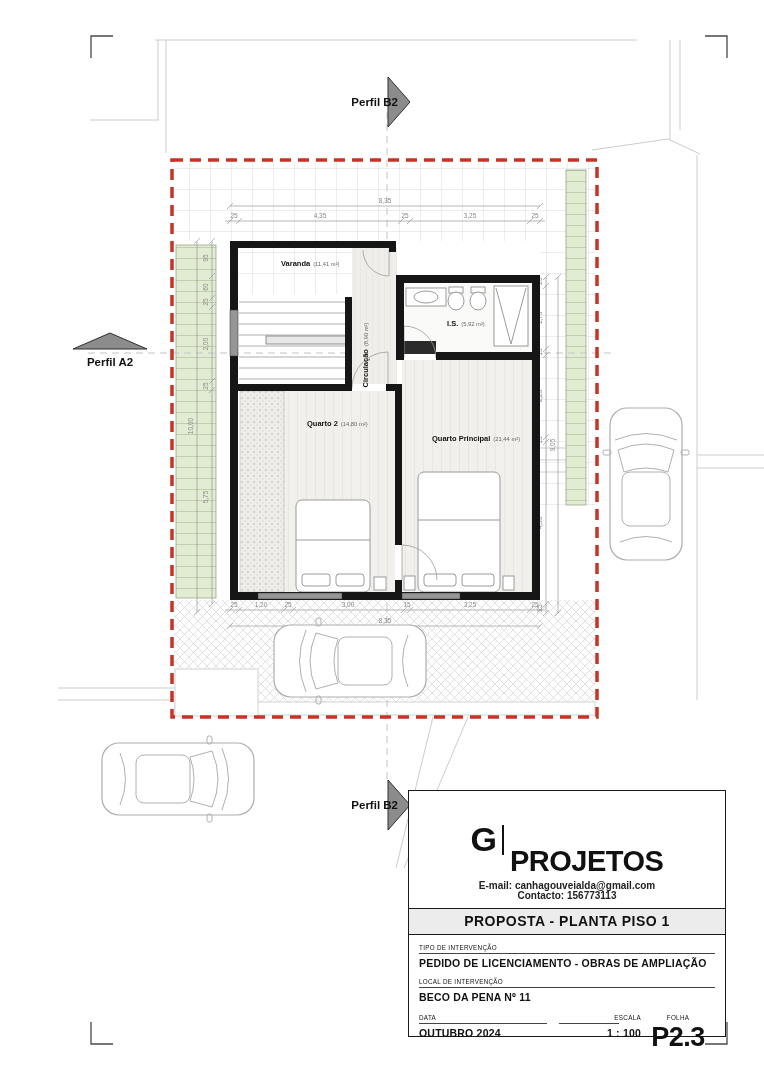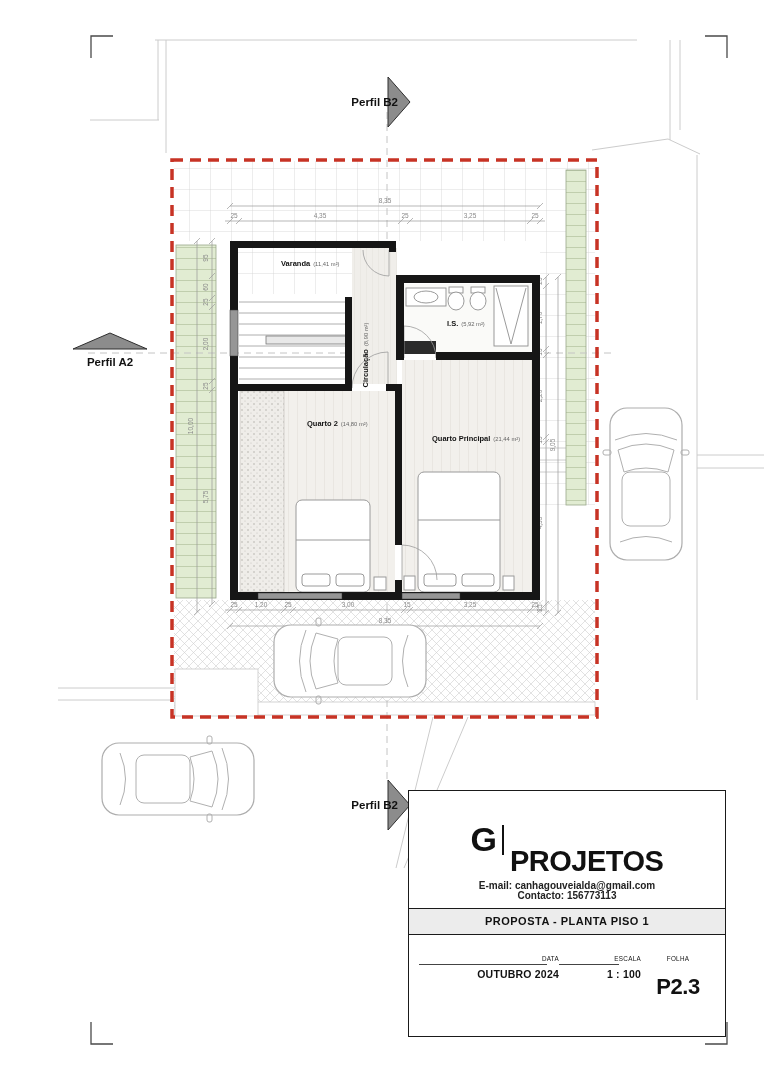--- a/index.html
+++ b/index.html
@@ -16,34 +16,34 @@
   .titleblock{position:absolute;left:408px;top:790px;width:318px;height:247px;
               border:1px solid #1a1a1a;background:#fff;box-sizing:border-box;}
   .tb-logo-row{display:flex;align-items:center;justify-content:center;margin-top:10px;}
   .logo-g{font-size:34px;font-weight:600;letter-spacing:-1px;}
   .logo-bar{width:2px;height:30px;background:#111;margin:0 6px;}
   .logo-name{font-size:29px;font-weight:800;letter-spacing:-0.5px;margin-top:44px;}
   .tb-email,.tb-contact{text-align:center;font-size:10px;font-weight:bold;color:#222;line-height:10px;}
   .tb-email{margin-top:3px;}
   .tb-band{margin-top:7px;height:25px;background:#ececec;border-top:1.5px solid #1a1a1a;
            border-bottom:1.5px solid #1a1a1a;text-align:center;line-height:25px;
-           font-size:11px;font-weight:bold;letter-spacing:0.5px;}
+           font-size:14px;font-weight:bold;letter-spacing:0.5px;}
   .tb-fields{padding:9px 10px 0 10px;}
   .f-label{font-size:6.3px;letter-spacing:0.3px;color:#111;}
   .f-rule{border-bottom:0.8px solid #444;margin-top:2px;}
   .f-value{font-size:10.5px;font-weight:bold;margin-top:3px;letter-spacing:0.2px;}
   .f-group2{margin-top:9px;}
   .tb-bottom{display:flex;margin-top:11px;}
-  .col-data{width:140px;text-align:right;}
+  .col-data{width:140px;}
   .col-data .f-rule{width:128px;}
   .col-escala{width:82px;text-align:right;}
   .col-escala .f-rule{width:60px;}
   .col-folha{flex:1;text-align:center;}
   .folha-label{font-size:6.3px;letter-spacing:0.3px;}
-  .folha-value{font-size:22px;font-weight:800;margin-top:12px;letter-spacing:-0.5px;}
+  .folha-value{font-size:27px;font-weight:800;margin-top:1px;letter-spacing:-0.5px;}
 </style>
 </head>
 <body>
 
 <svg id="sheet" width="764" height="1080" viewBox="0 0 764 1080">
   <defs>
     <pattern id="grid" width="21" height="21" patternUnits="userSpaceOnUse">
       <path d="M21 0H0V21" fill="none" stroke="#d2d2d2" stroke-width="0.8"></path>
     </pattern>
     <pattern id="hatch" width="9" height="9" patternUnits="userSpaceOnUse">
@@ -258,20 +258,30 @@
 <div class="titleblock">
   <div class="tb-logo-row">
     <span class="logo-g">G</span>
     <span class="logo-bar"></span>
     <span class="logo-name">PROJETOS</span>
   </div>
   <div class="tb-email">E-mail: canhagouveialda@gmail.com</div>
   <div class="tb-contact">Contacto: 156773113</div>
   <div class="tb-band">PROPOSTA - PLANTA PISO 1</div>
   <div class="tb-fields">
+    <div>
+      <div class="f-label">TIPO DE INTERVENÇÃO</div>
+      <div class="f-rule"></div>
+      <div class="f-value">PEDIDO DE LICENCIAMENTO - OBRAS DE AMPLIAÇÃO</div>
+    </div>
+    <div class="f-group2">
+      <div class="f-label">LOCAL DE INTERVENÇÃO</div>
+      <div class="f-rule"></div>
+      <div class="f-value">BECO DA PENA Nº 11</div>
+    </div>
     <div class="tb-bottom">
       <div class="col-data">
         <div class="f-label">DATA</div>
         <div class="f-rule"></div>
         <div class="f-value">OUTUBRO 2024</div>
       </div>
       <div class="col-escala">
         <div class="f-label">ESCALA</div>
         <div class="f-rule"></div>
         <div class="f-value">1 : 100</div>

